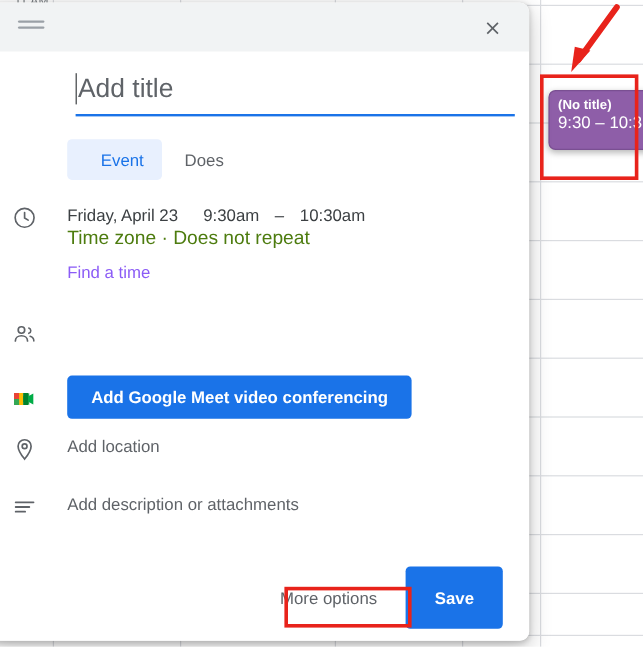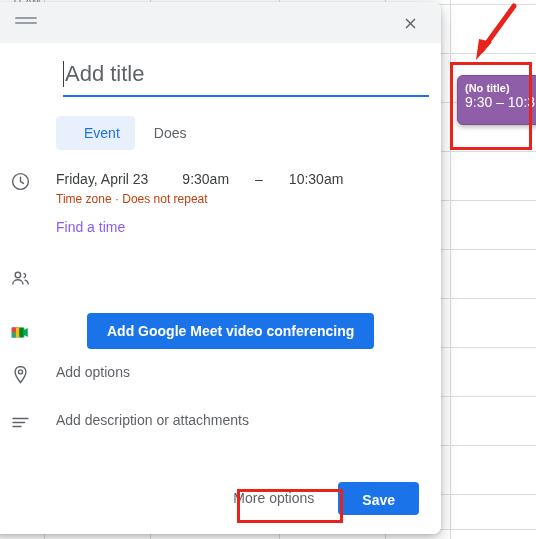--- a/index.html
+++ b/index.html
@@ -236,22 +236,22 @@
   }
   .primary-text {
     font-size: 14px;
     color: #3c4043;
     line-height: 20px;
   }
   .primary-text.muted {
     color: #5f6368;
   }
   .secondary-text {
-    font-size: 12px;
-    color: #c2410c;
+    font-size: 16px;
+    color: #4d7c0f;
     line-height: 18px;
     margin-top: 1px;
   }
   .link-text {
     font-size: 14px;
     color: #8b5cf6;
     font-weight: normal;
     cursor: pointer;
     line-height: 20px;
   }
@@ -260,40 +260,39 @@
   #row-findtime { margin-top: 9px; }
   #row-guests   { margin-top: 15px; }
   #row-meet     { margin-top: 13px; align-items: center; }
   #row-location { margin-top: 13px; }
   #row-descr    { margin-top: 14px; }
   #row-calendar { margin-top: 15px; }
 
   #datetime-line {
     display: flex;
     align-items: baseline;
-    gap: 17px;
+    gap: 4px;
   }
   #datetime-line .dt-date { margin-right: 17px; }
   #datetime-line .dt-start { }
   #datetime-line .dt-dash { margin: 0 9px; }
   #datetime-line .dt-end { }
 
   #meet-button {
     background: #1a73e8;
     color: #ffffff;
     font-family: "Liberation Sans", sans-serif;
     font-size: 14px;
     font-weight: bold;
     border: none;
     border-radius: 4px;
     padding: 0 20px;
     height: 36px;
     cursor: pointer;
     line-height: 36px;
-    margin-left: 31px;
   }
 
   #calendar-color-dot {
     display: inline-block;
     width: 11px;
     height: 11px;
     border-radius: 50%;
     background: #9c4f9c;
     margin-left: 8px;
     position: relative;
@@ -327,21 +326,21 @@
   }
   #save-button {
     font-family: "Liberation Sans", sans-serif;
     font-size: 14px;
     font-weight: bold;
     color: #ffffff;
     background: #1a73e8;
     border: none;
     border-radius: 4px;
     padding: 0 24px;
-    height: 33px;
+    height: 52px;
     cursor: pointer;
     line-height: 36px;
   }
 </style>
 </head>
 <body>
 
 <div id="calendar-bg">
 
   <div class="grid-hline" style="top:4px;"></div>
@@ -454,21 +453,21 @@
     </div>
 
     <div class="detail-row" id="row-location">
       <div class="row-icon">
         <svg width="21" height="21" viewBox="0 0 24 24" aria-hidden="true">
           <path d="M12 2.8c-3.5 0-6.2 2.7-6.2 6.1 0 4.6 6.2 12.3 6.2 12.3s6.2-7.7 6.2-12.3c0-3.4-2.7-6.1-6.2-6.1z" fill="none" stroke="#5f6368" stroke-width="1.6"></path>
           <circle cx="12" cy="9" r="2.3" fill="none" stroke="#5f6368" stroke-width="1.6"></circle>
         </svg>
       </div>
       <div class="row-content">
-        <span class="primary-text muted">Add options</span>
+        <span class="primary-text muted">Add location</span>
       </div>
     </div>
 
     <div class="detail-row" id="row-descr">
       <div class="row-icon">
         <svg width="21" height="21" viewBox="0 0 24 24" aria-hidden="true">
           <path d="M3.5 7.5h17M3.5 12h13M3.5 16.5h9" fill="none" stroke="#5f6368" stroke-width="1.7" stroke-linecap="round"></path>
         </svg>
       </div>
       <div class="row-content">

